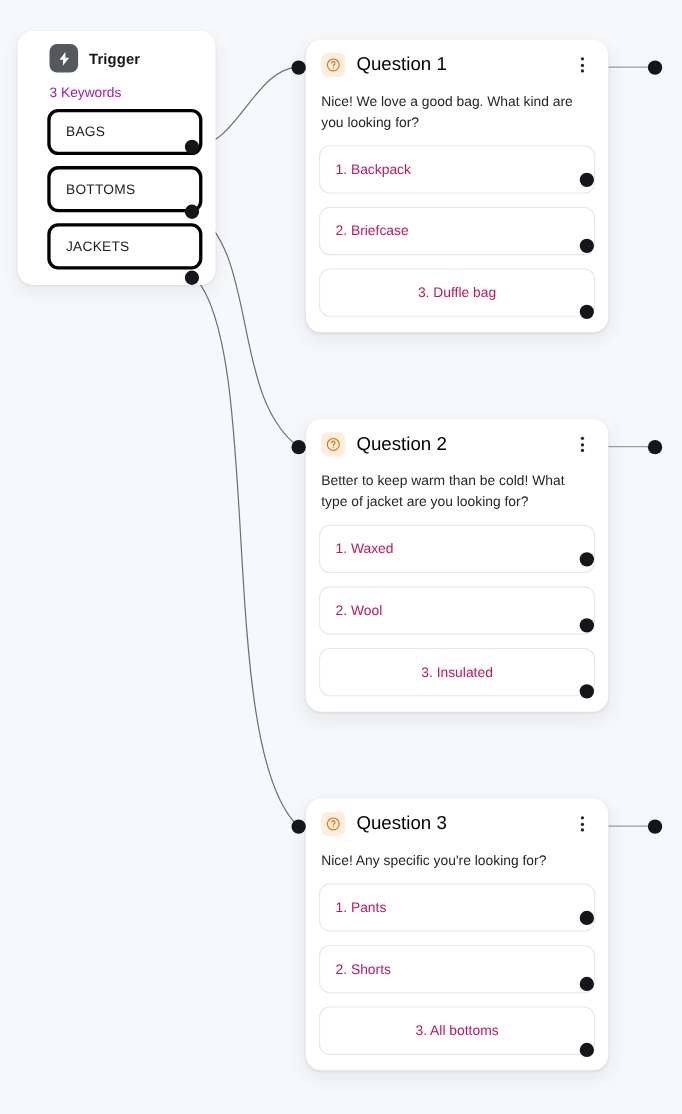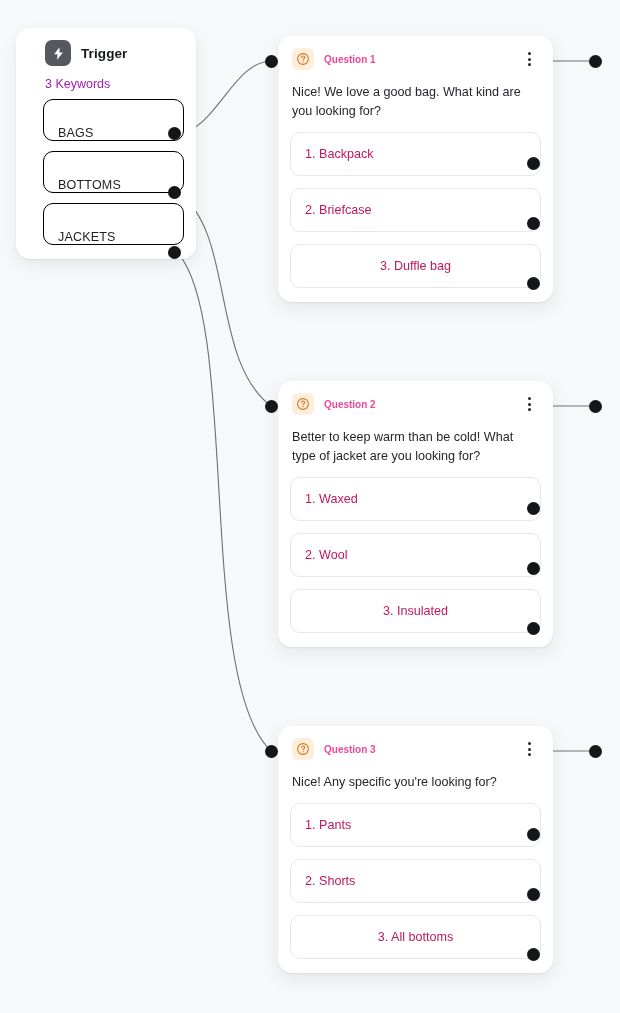--- a/index.html
+++ b/index.html
@@ -83,25 +83,25 @@
     letter-spacing: .1px;
   }
   .keyword-count {
     font-size: 12.5px;
     color: #a21caf;
     margin: 11px 0 8px 2px;
   }
   .keyword-chip {
     position: relative;
     height: 42px;
-    border: 1px solid #000000;
+    border: 3px solid #000000;
     border-radius: 10px;
     background: #fff;
     display: flex;
-    align-items: flex-end;
+    align-items: center;
     padding: 0 14px;
     margin-bottom: 10px;
     font-size: 12.5px;
     color: #1d1f24;
     letter-spacing: .2px;
   }
   .keyword-chip:last-child { margin-bottom: 0; }
 
   
   .q-node {
@@ -125,23 +125,23 @@
     width: 22px; height: 22px;
     border-radius: 6px;
     background: #fdeedd;
     display: flex;
     align-items: center;
     justify-content: center;
     flex: 0 0 auto;
   }
   .q-badge svg { display: block; }
   .q-title {
-    font-size: 10px;
-    font-weight: bold;
-    color: #ec4899;
+    font-size: 17px;
+    font-weight: normal;
+    color: #000000;
     flex: 1;
   }
   .kebab {
     width: 16px; height: 20px;
     display: flex;
     flex-direction: column;
     align-items: center;
     justify-content: center;
     gap: 2.5px;
     cursor: pointer;

